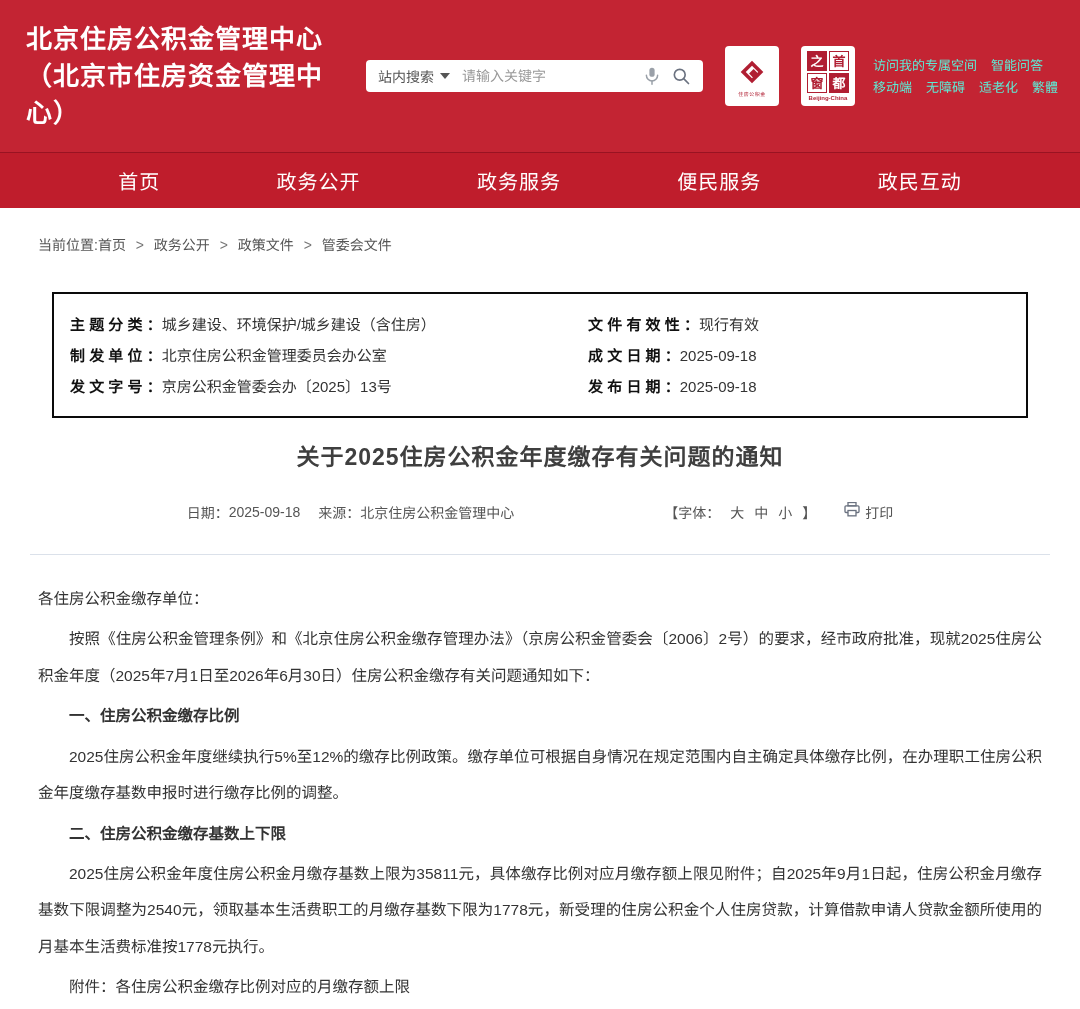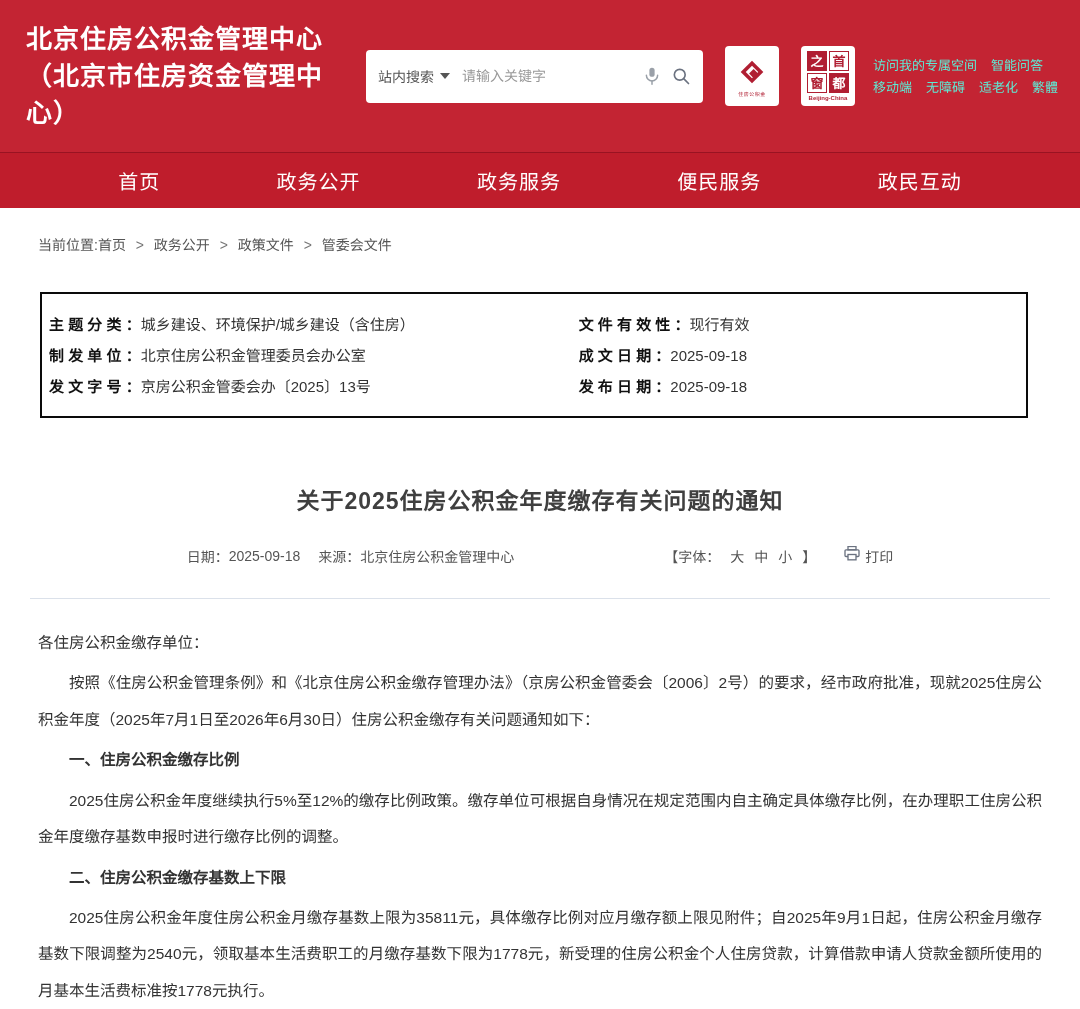--- a/index.html
+++ b/index.html
@@ -11,21 +11,21 @@
   }
   
   .header {
     height:152px; background:#c32433; color:#fff;
     display:flex; align-items:center; padding:0 22px 0 26px;
   }
   .site-title { width:390px; }
   .site-title .cn { font-size:26px; font-weight:bold; line-height:37px; letter-spacing:1px; }
   .site-title .en { font-size:15px; font-weight:400; color:rgba(255,255,255,.88); margin-top:6px; }
   .search-box {
-    width:360px; height:53px; background:#fff; border-radius:4px;
+    width:360px; height:32px; background:#fff; border-radius:4px;
     display:flex; align-items:center; padding:0 12px; margin-left:4px;
   }
   .search-scope { display:flex; align-items:center; cursor:pointer; color:#555; font-size:14px; white-space:nowrap; }
   .caret-down { width:0; height:0; border-left:5px solid transparent; border-right:5px solid transparent; border-top:6px solid #555; margin-left:6px; }
   .search-input {
     border:none; outline:none; flex:1; font-size:14px; color:#333; margin-left:12px;
     font-family:"Liberation Sans","DejaVu Sans",sans-serif; background:transparent;
   }
   .search-input::placeholder { color:#999; }
   .search-icons { display:flex; align-items:center; gap:10px; }
@@ -49,32 +49,32 @@
     height:56px; background:#bf1d2c; border-top:1px solid #991322;
     display:flex; align-items:center; justify-content:space-around; padding:0 60px;
   }
   .nav-item { color:#fff; font-size:20px; font-weight:500; cursor:pointer; letter-spacing:1px; }
   
   .breadcrumb { padding:26px 4px 0 38px; font-size:14px; color:#555; }
   .breadcrumb a { color:#555; text-decoration:none; cursor:pointer; }
   .breadcrumb .sep { margin:0 6px; color:#777; }
   
   .doc-info {
-    margin:38px 52px 0 40px; border:2px solid #0a0a0a;
-    padding:20px 14px 18px 7px;
+    margin:38px 52px 0 52px; border:2px solid #0a0a0a;
+    padding:20px 14px 18px 16px;
     display:grid; grid-template-columns:55% 45%;
   }
   .doc-col { display:flex; flex-direction:column; gap:9px; }
   .doc-row { display:flex; font-size:15px; line-height:22px; }
   .doc-label { font-weight:bold; color:#111; white-space:nowrap; }
   .doc-value { color:#333; }
   
   .article-title {
     text-align:center; font-size:23px; font-weight:600; color:#3f3f3f;
-    margin-top:64px; letter-spacing:1px;
+    margin-top:20px; letter-spacing:1px;
   }
   .article-meta {
     margin:30px 30px 0 30px; padding-bottom:32px; border-bottom:1px solid #dbe1ea;
     display:flex; align-items:center; justify-content:center;
     font-size:14px; color:#555;
   }
   .article-meta .gap-s { margin-left:18px;text-align:right; }
   .article-meta .gap-l { margin-left:150px; }
   .font-widget { display:flex; align-items:center; gap:10px; }
   .font-size-opt { cursor:pointer; color:#555; }

